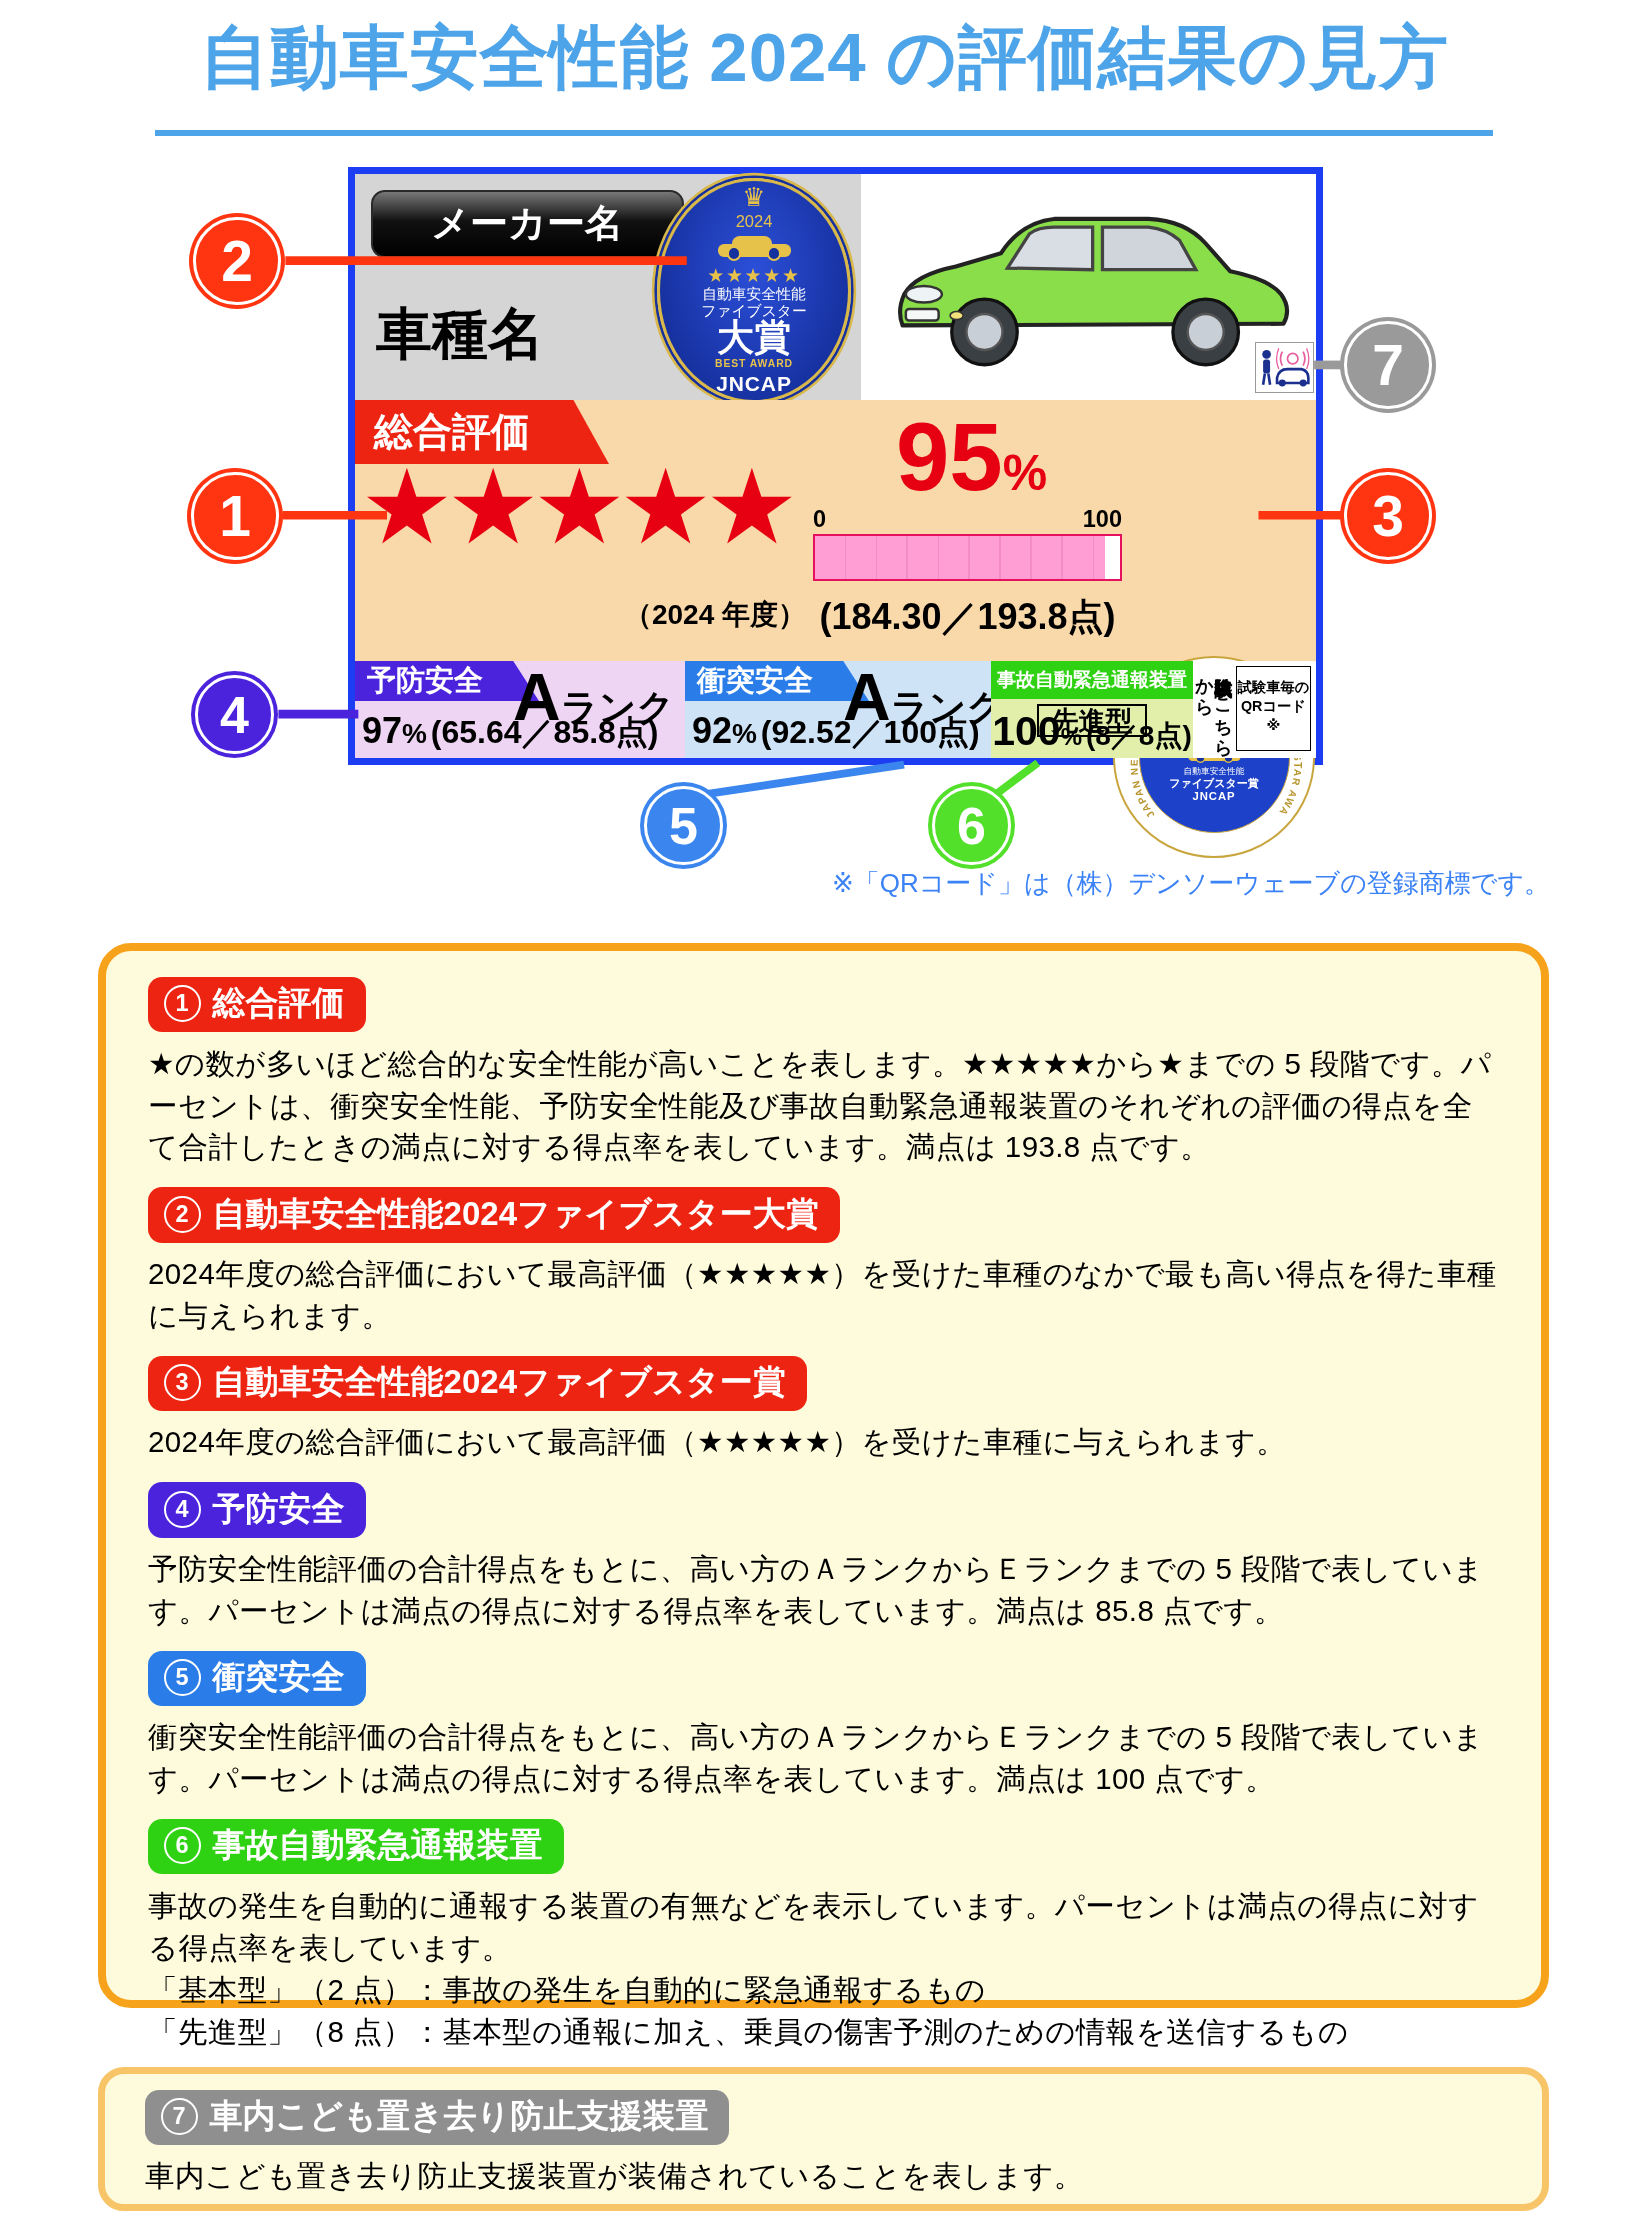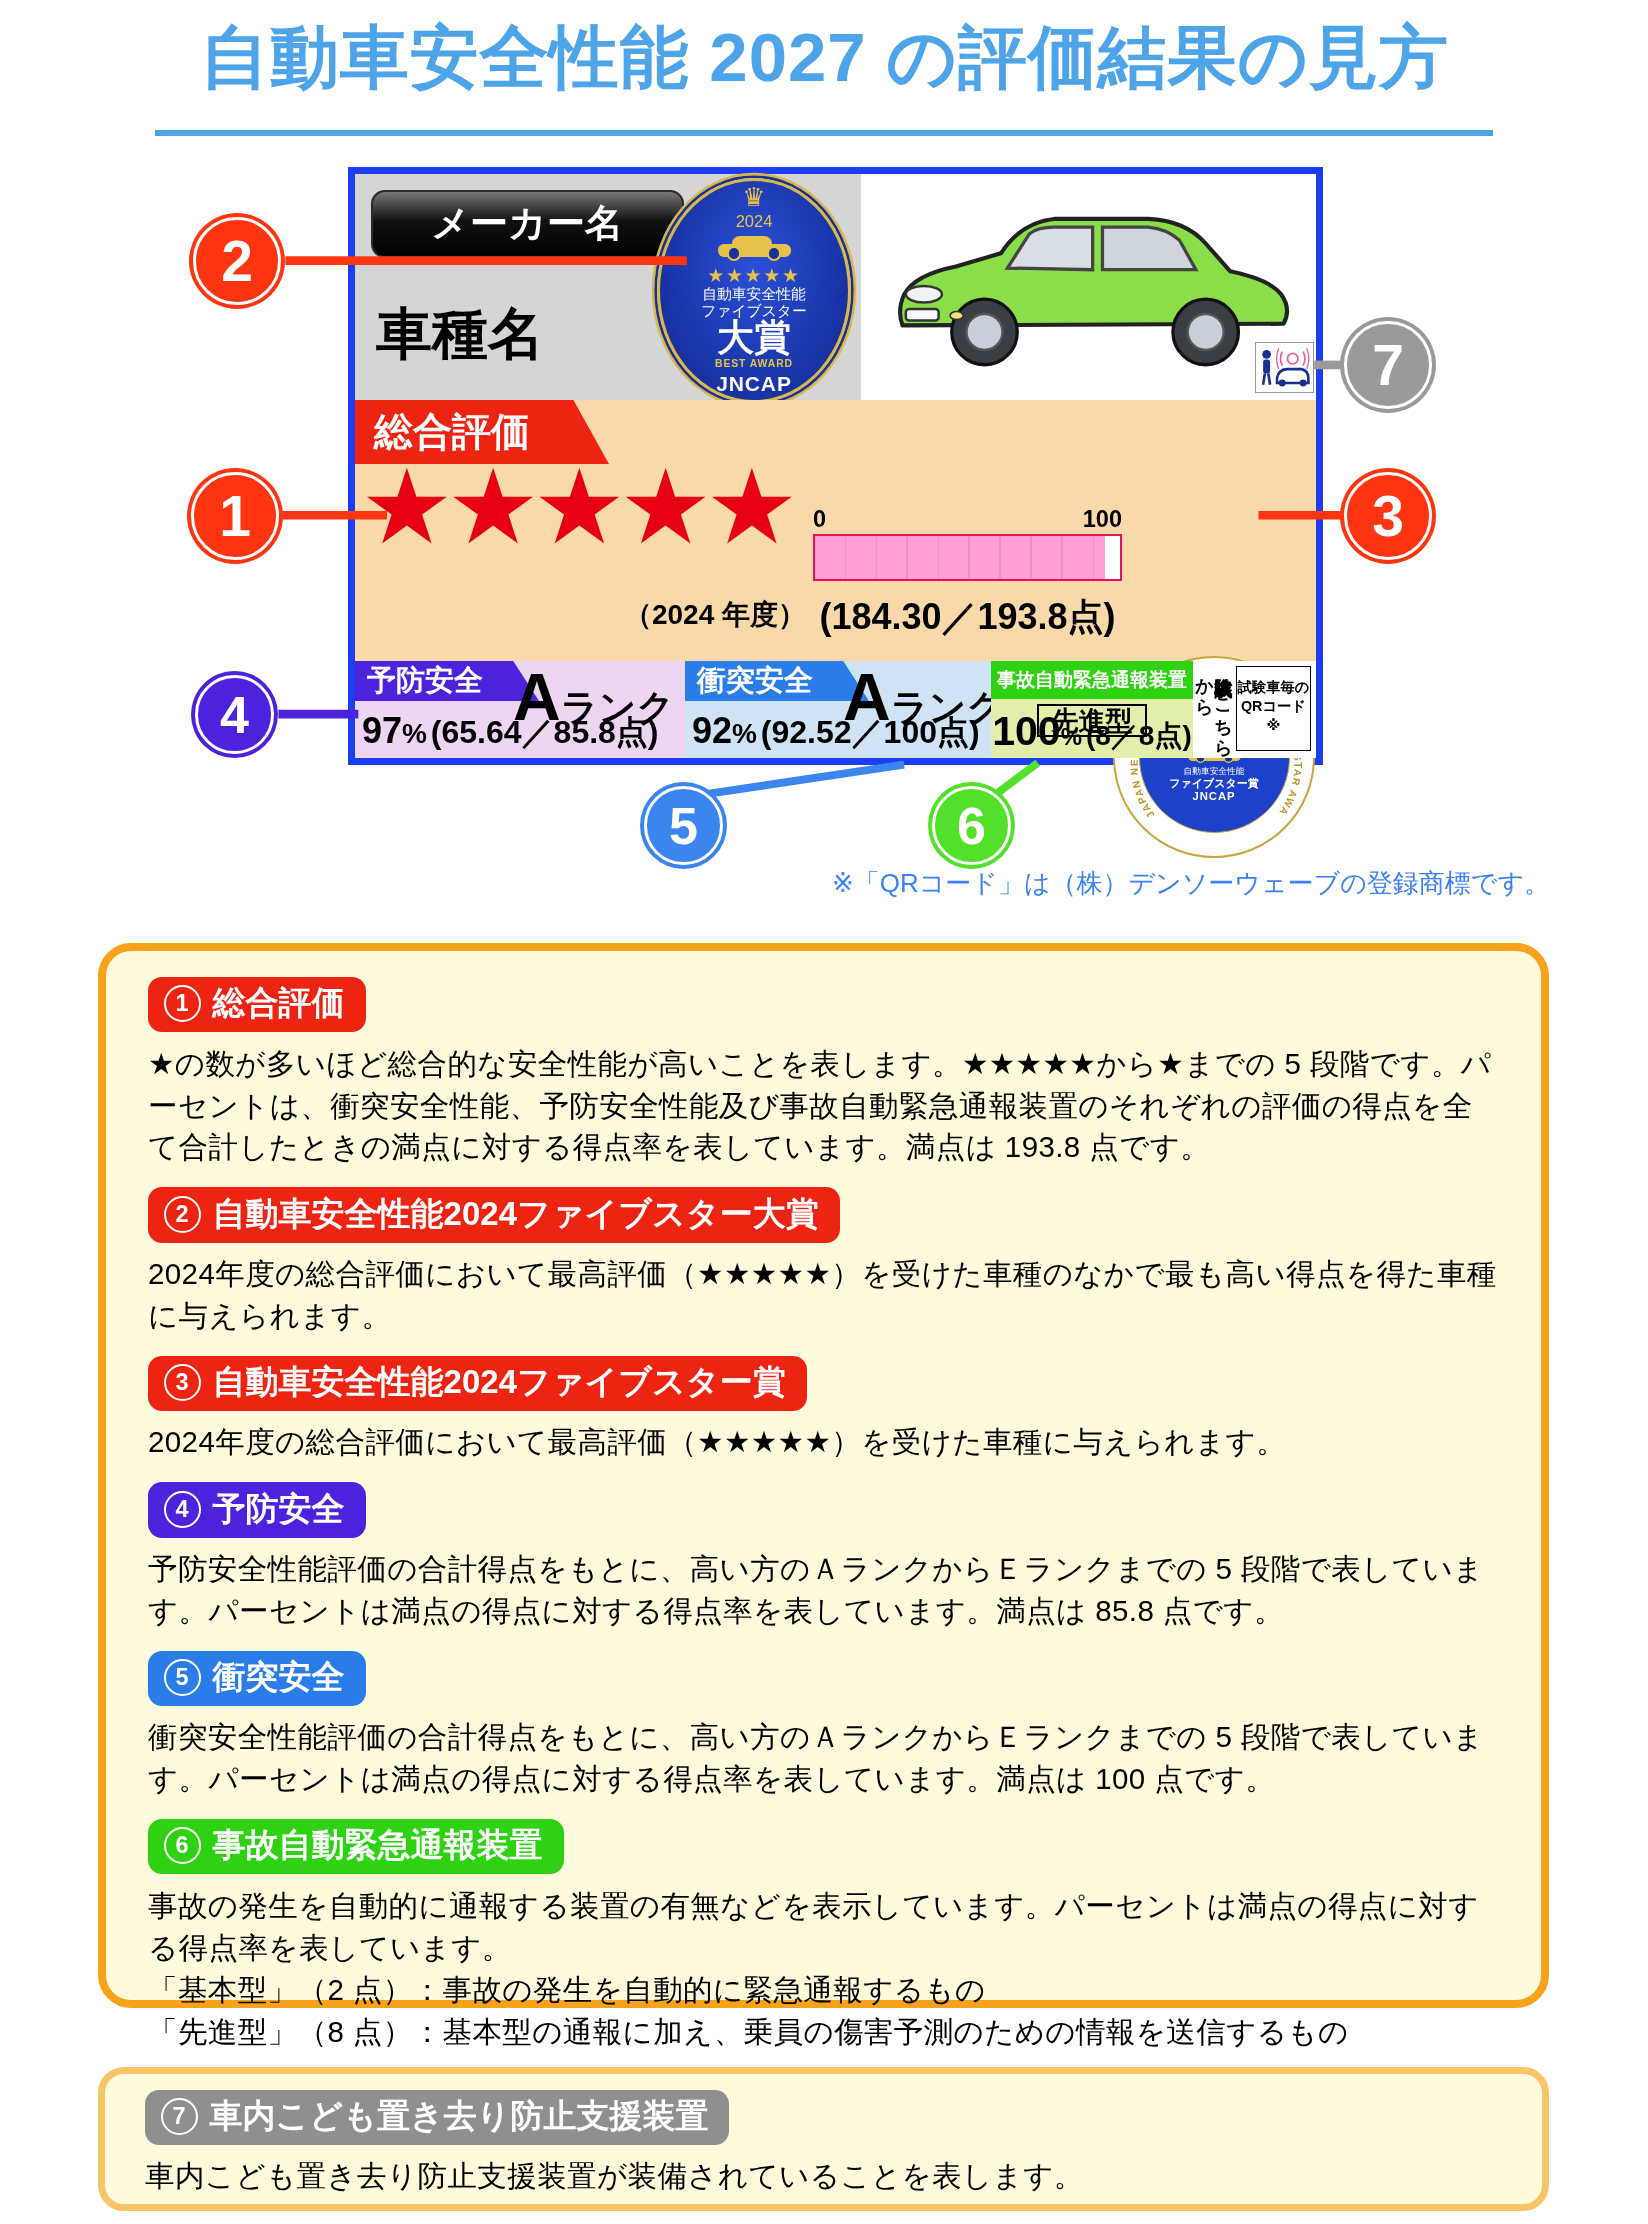--- a/index.html
+++ b/index.html
@@ -138,21 +138,21 @@
   .footer-box .sec-body{margin-bottom:11px;}
 
   
   .car-art{position:absolute;left:17.4px;top:8.7px;}
 </style>
 </head>
 <body>
 
 <div class="page">
 
-  <div class="page-title">自動車安全性能 2027 の評価結果の見方</div>
+  <div class="page-title">自動車安全性能 2024 の評価結果の見方</div>
   <div class="title-rule"></div>
 
   <div class="card">
 
     <div class="maker-sec">
       <div class="maker-pill">メーカー名</div>
       <div class="model-name">車種名</div>
     </div>
 
     <div class="award-oval">
@@ -184,20 +184,21 @@
         <circle cx="400" cy="178" r="40" fill="#3a3f44" stroke="#111" stroke-width="4"></circle>
         <circle cx="400" cy="178" r="22" fill="#c9cfd6" stroke="#555" stroke-width="3"></circle>
         <ellipse cx="96" cy="158" rx="8" ry="5" fill="#f2e27a" stroke="#333" stroke-width="2"></ellipse>
       </svg>
     </div>
 
     <div class="overall-sec">
       <div class="ribbon">総合評価</div>
       <div class="big-stars">★★★★★</div>
       <div class="year-note">（2024 年度）</div>
+      <div class="pct-wrap"><span class="pct-num">95</span><span class="pct-unit">%</span></div>
       <div class="scale-row">
         <span>0</span>
         <span>100</span>
       </div>
       <div class="bar">
         <div class="bar-fill" style="width:95%"></div>
       </div>
       <div class="score-note">(184.30／193.8点)</div>
 
       <div class="fs-badge">

